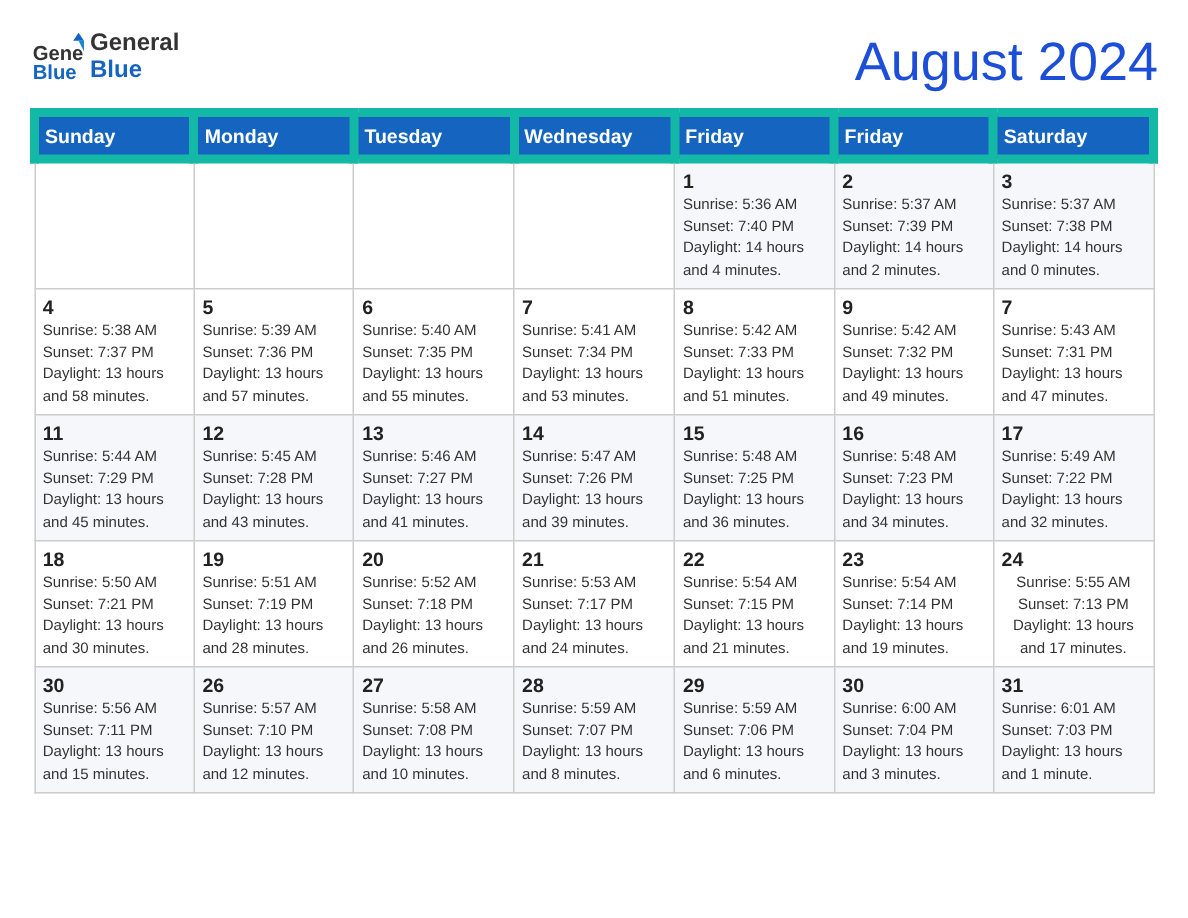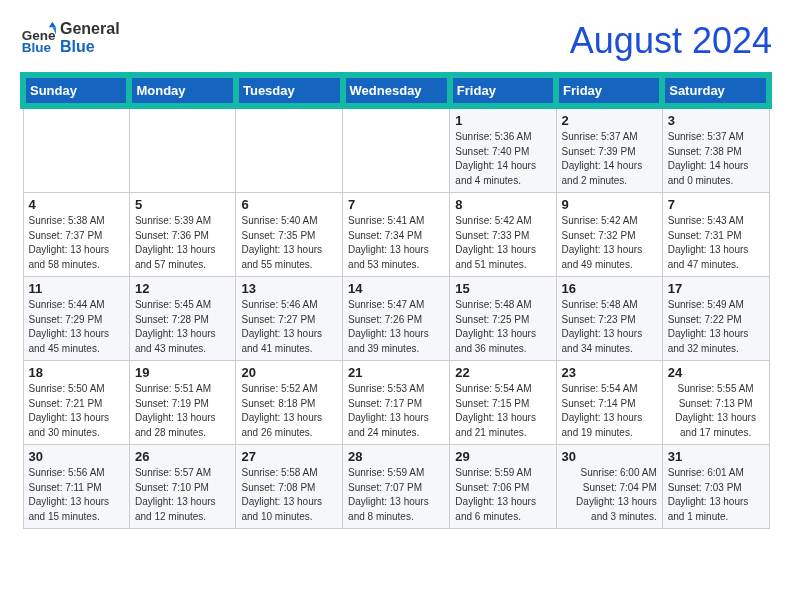--- a/index.html
+++ b/index.html
@@ -254,21 +254,21 @@
         <td>
           <div class="day-number">19</div>
           <div class="day-info" style="white-space: pre-line;">Sunrise: 5:51 AM
 Sunset: 7:19 PM
 Daylight: 13 hours
 and 28 minutes.</div>
         </td>
         <td>
           <div class="day-number">20</div>
           <div class="day-info" style="white-space: pre-line;">Sunrise: 5:52 AM
-Sunset: 8:18 PM
+Sunset: 7:18 PM
 Daylight: 13 hours
 and 26 minutes.</div>
         </td>
         <td>
           <div class="day-number">21</div>
           <div class="day-info" style="white-space: pre-line;">Sunrise: 5:53 AM
 Sunset: 7:17 PM
 Daylight: 13 hours
 and 24 minutes.</div>
         </td>
@@ -325,21 +325,21 @@
         </td>
         <td>
           <div class="day-number">29</div>
           <div class="day-info" style="white-space: pre-line;">Sunrise: 5:59 AM
 Sunset: 7:06 PM
 Daylight: 13 hours
 and 6 minutes.</div>
         </td>
         <td>
           <div class="day-number">30</div>
-          <div class="day-info" style="white-space: pre-line; text-align: right;">Sunrise: 6:00 AM
+          <div class="day-info" style="white-space: pre-line;">Sunrise: 6:00 AM
 Sunset: 7:04 PM
 Daylight: 13 hours
 and 3 minutes.</div>
         </td>
         <td>
           <div class="day-number">31</div>
           <div class="day-info" style="white-space: pre-line;">Sunrise: 6:01 AM
 Sunset: 7:03 PM
 Daylight: 13 hours
 and 1 minute.</div>

